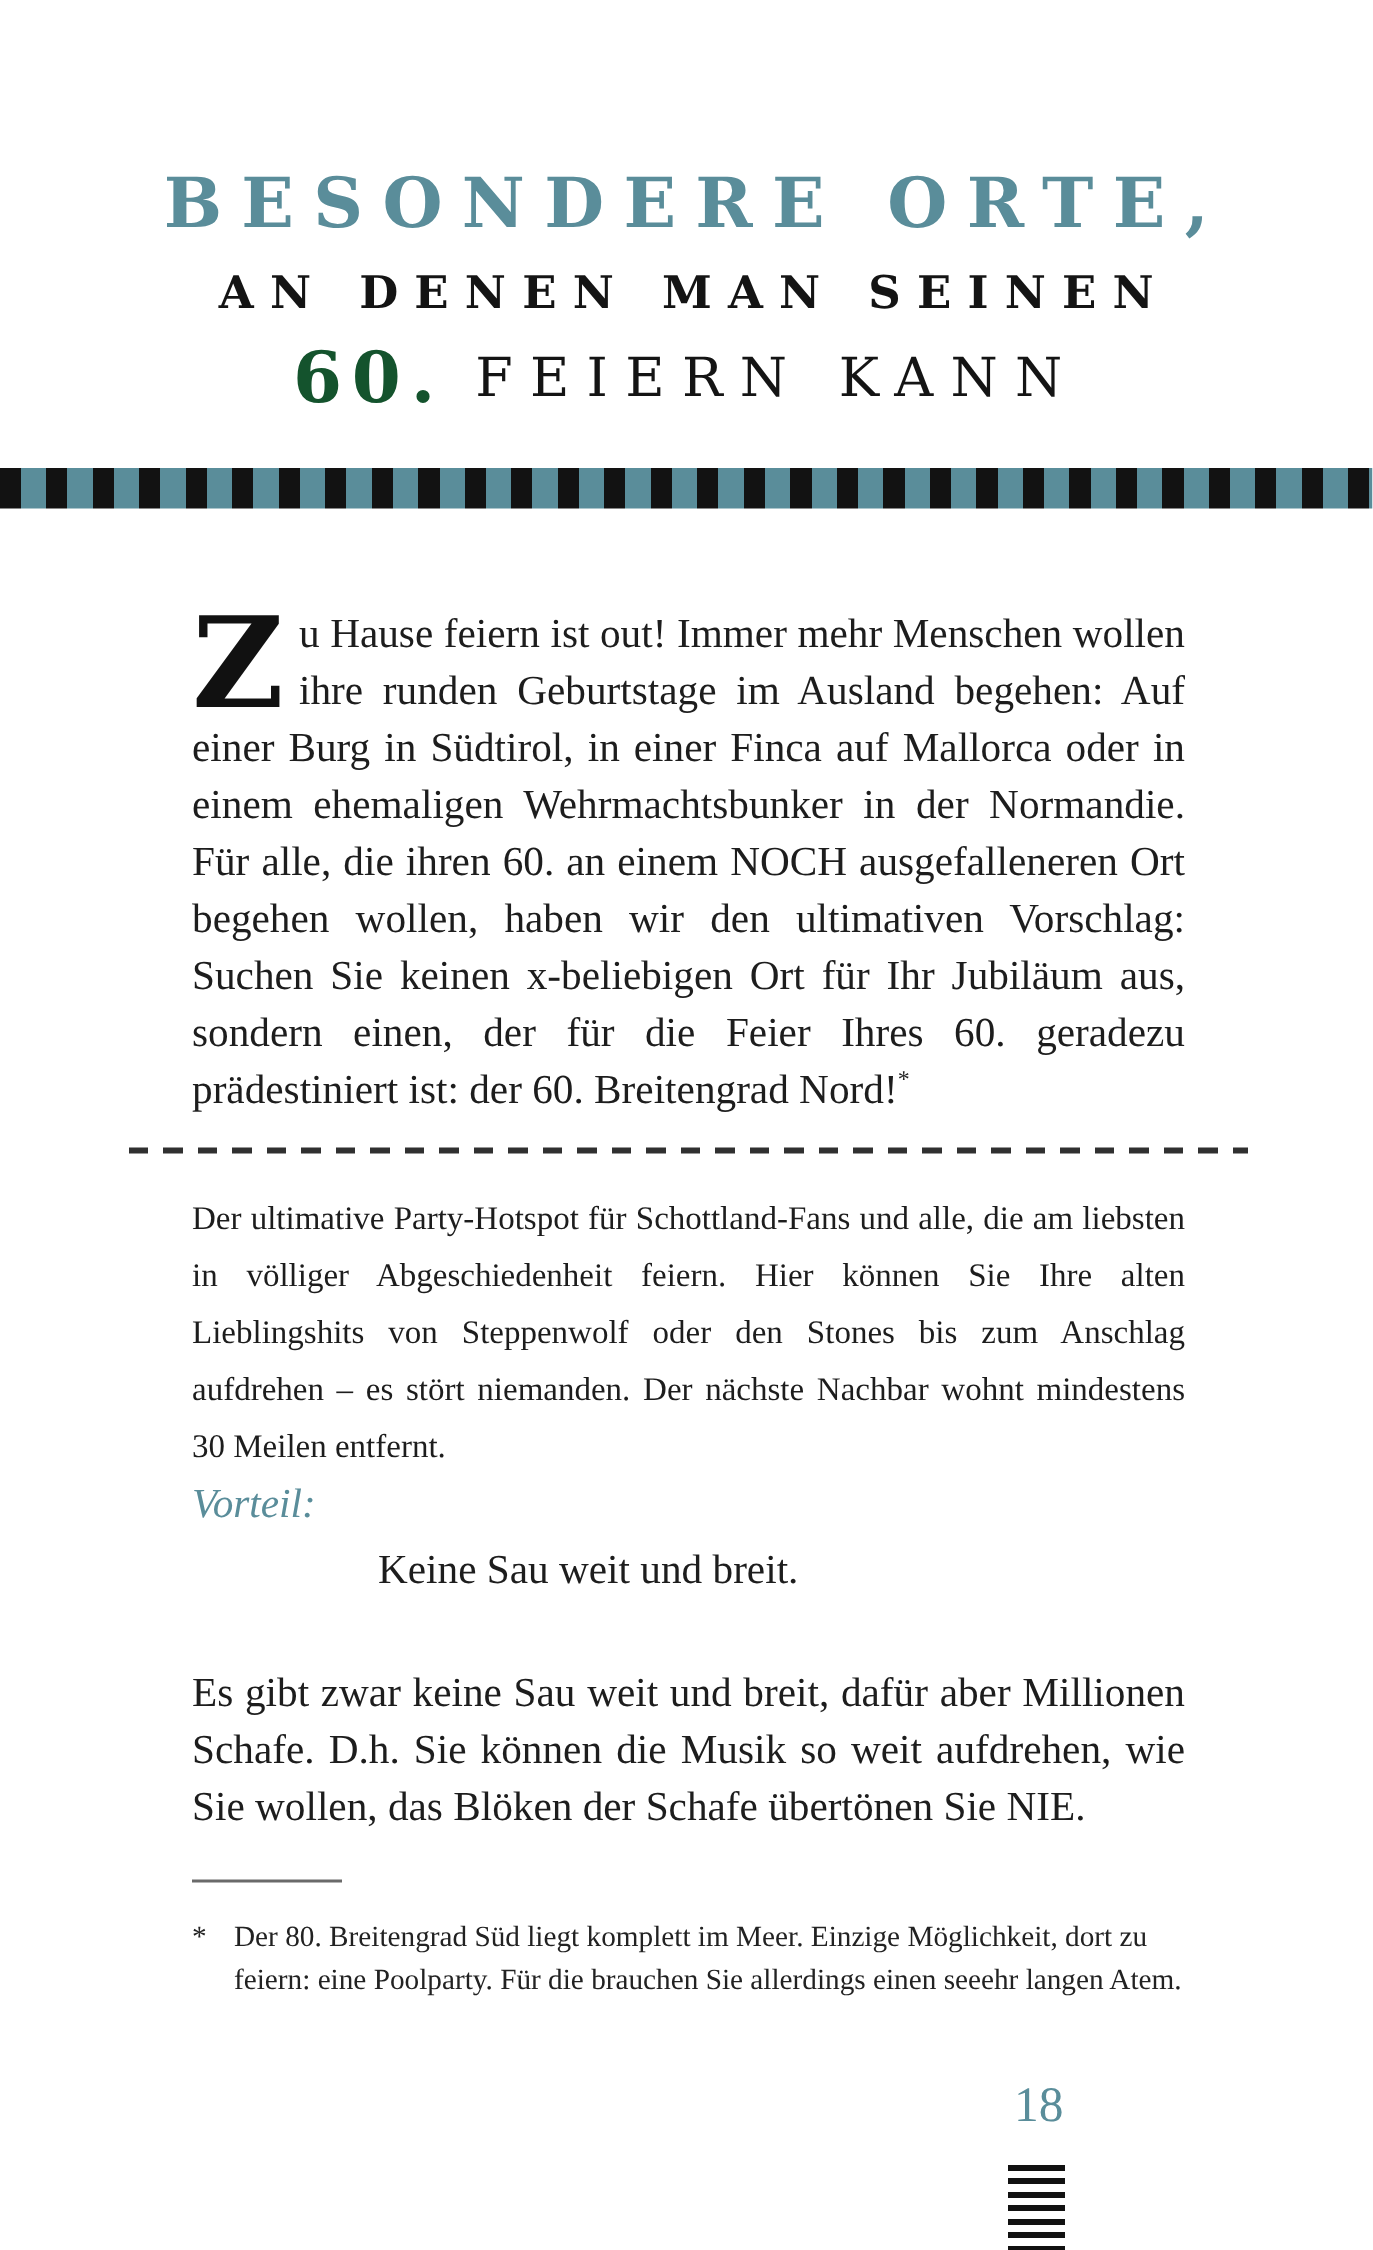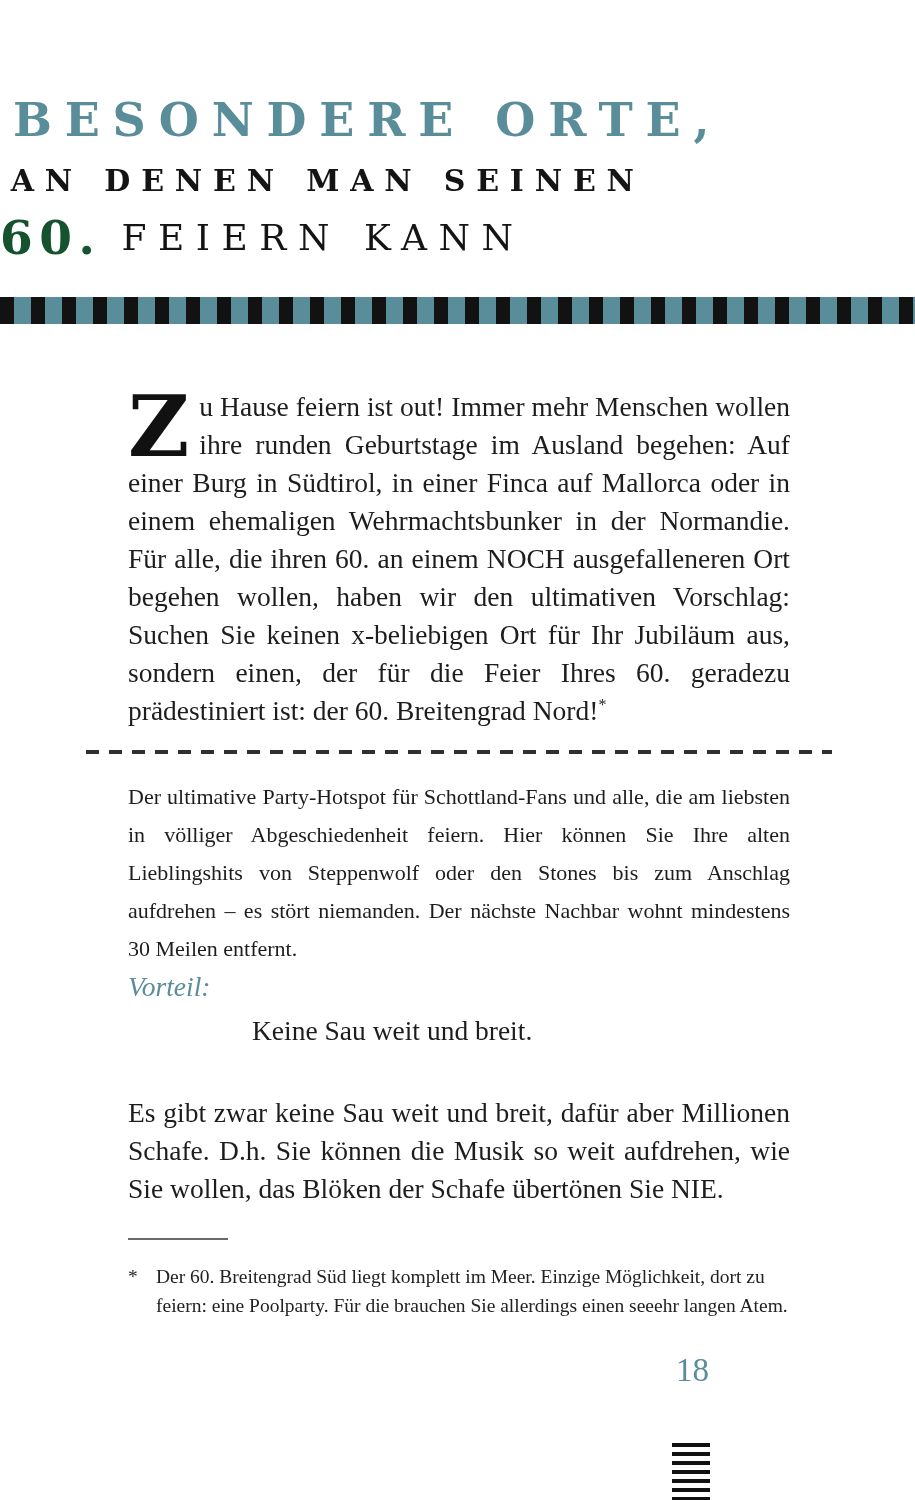--- a/index.html
+++ b/index.html
@@ -11,21 +11,21 @@
   }
   .page {
     position:relative;
     width:915px;
     height:1500px;
     background:#ffffff;
     overflow:hidden;
   }
 
   
-  .title-block { padding-top:63px;margin-top:30px; }
+  .title-block { text-align:center; padding-top:108px; }
   .title-line1 {
     font-family:"DejaVu Serif", serif;
     font-weight:700;
     font-size:46px;
     letter-spacing:0.28em;
     text-indent:0.28em;
     color:#5a8d9a;
   }
   .title-line2 {
     font-family:"DejaVu Serif", serif;
@@ -123,21 +123,21 @@
     line-height:29px;
     color:#222222;
   }
   .fn-marker { flex:0 0 28px; width:28px; }
   .fn-text { flex:1; }
 
   
   .page-number {
     position:absolute;
     left:676px;
-    top:1352px;
+    top:1386px;
     font-size:33px;
     color:#5a8d9a;
   }
   .corner-lines {
     position:absolute;
     left:672px;
     top:1443px;
     width:38px;
     height:57px;
     background:repeating-linear-gradient(180deg, #111111 0 4px, transparent 4px 9px);
@@ -172,21 +172,21 @@
       <div class="pc-label">Vorteil:</div>
       <div class="pc-text">Keine Sau weit und breit.</div>
     </div>
     <div class="pc-row">
       <div class="pc-text">Es gibt zwar keine Sau weit und breit, dafür aber Millionen Schafe. D.h. Sie können die Musik so weit aufdrehen, wie Sie wollen, das Blöken der Schafe übertönen Sie NIE.</div>
     </div>
 
     <div class="fn-rule"></div>
     <div class="footnote">
       <div class="fn-marker">*</div>
-      <div class="fn-text">Der 60. Breitengrad Süd liegt komplett im Meer. Einzige Möglichkeit, dort zu feiern: eine Poolparty. Für die brauchen Sie allerdings einen seeehr langen Atem.</div>
+      <div class="fn-text">Der 80. Breitengrad Süd liegt komplett im Meer. Einzige Möglichkeit, dort zu feiern: eine Poolparty. Für die brauchen Sie allerdings einen seeehr langen Atem.</div>
     </div>
 
   </div>
 
   <div class="page-number">18</div>
   <div class="corner-lines"></div>
 
 </div>
 
 </body></html>

